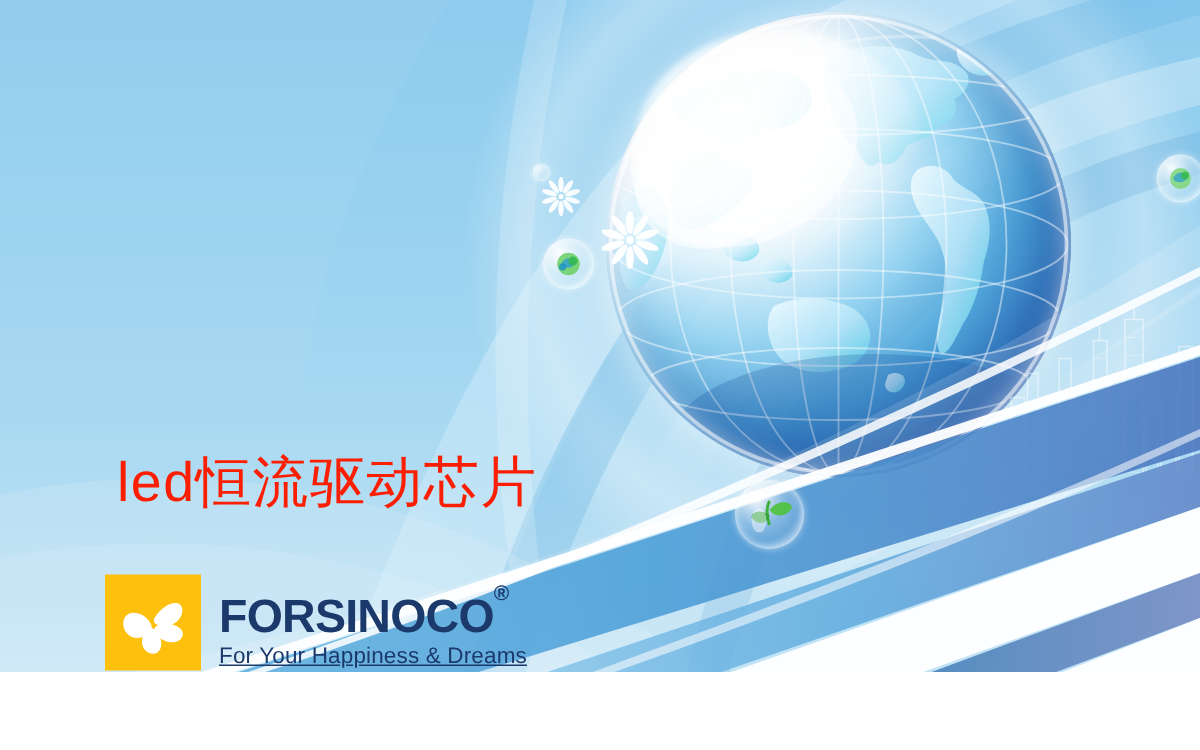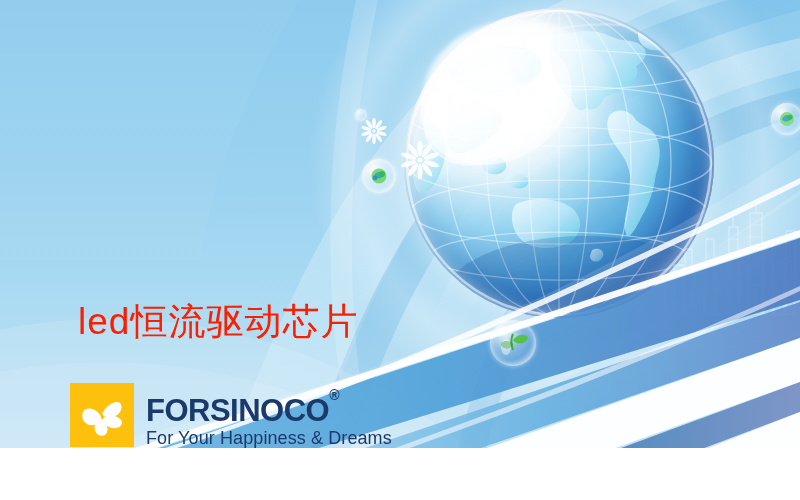--- a/index.html
+++ b/index.html
@@ -91,26 +91,27 @@
     font-weight:bold;
     font-size:31px;
     line-height:32px;
     letter-spacing:-0.5px;
     white-space:nowrap;
     font-family:"Liberation Sans","DejaVu Sans",sans-serif;
   }
   #logo-wordmark sup{font-size:14px;top:-10px;position:relative;}
   #logo-tagline{
     color:#1b3a6b;
-    font-size:18px;
+    font-size:15px;
     line-height:18px;
     letter-spacing:.1px;
     white-space:nowrap;
     margin-top:2px;
     font-family:"Liberation Sans","DejaVu Sans",sans-serif;
+    text-decoration:underline;
   }
 </style>
 </head>
 <body>
 
 <div id="banner">
 
   <svg class="layer" viewBox="0 0 800 500" preserveAspectRatio="none">
     <defs>
       <linearGradient id="gSwirlA" x1="0" y1="0" x2="1" y2="1">

